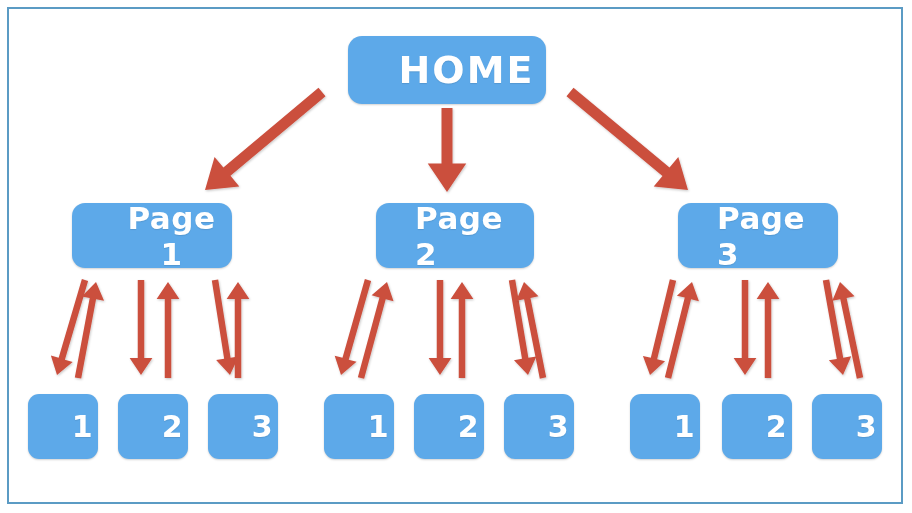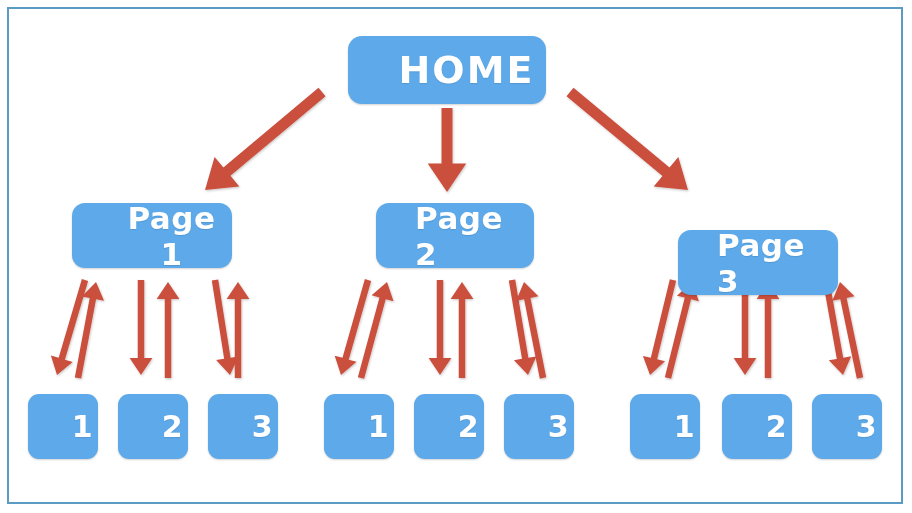--- a/index.html
+++ b/index.html
@@ -111,18 +111,18 @@
   <div id="node-layer">
       <div class="node node-home" style="left: 348px; top: 36px; width: 198px; height: 68px;">HOME</div>
       <div class="node node-page" style="left: 72px; top: 203px; width: 160px; height: 65px; text-align: center;">Page 1</div>
       <div class="node node-leaf" style="left: 28px; top: 394px; width: 70px; height: 65px;">1</div>
       <div class="node node-leaf" style="left: 118px; top: 394px; width: 70px; height: 65px;">2</div>
       <div class="node node-leaf" style="left: 208px; top: 394px; width: 70px; height: 65px;">3</div>
       <div class="node node-page" style="left: 376px; top: 203px; width: 158px; height: 65px;">Page 2</div>
       <div class="node node-leaf" style="left: 324px; top: 394px; width: 70px; height: 65px;">1</div>
       <div class="node node-leaf" style="left: 414px; top: 394px; width: 70px; height: 65px;">2</div>
       <div class="node node-leaf" style="left: 504px; top: 394px; width: 70px; height: 65px;">3</div>
-      <div class="node node-page" style="left: 678px; top: 203px; width: 160px; height: 65px; margin-top: 27px;">Page 3</div>
+      <div class="node node-page" style="left: 678px; top: 203px; width: 160px; height: 65px;">Page 3</div>
       <div class="node node-leaf" style="left: 630px; top: 394px; width: 70px; height: 65px;">1</div>
       <div class="node node-leaf" style="left: 722px; top: 394px; width: 70px; height: 65px;">2</div>
       <div class="node node-leaf" style="left: 812px; top: 394px; width: 70px; height: 65px;">3</div>
     </div>
 </div>
 
 </body></html>

